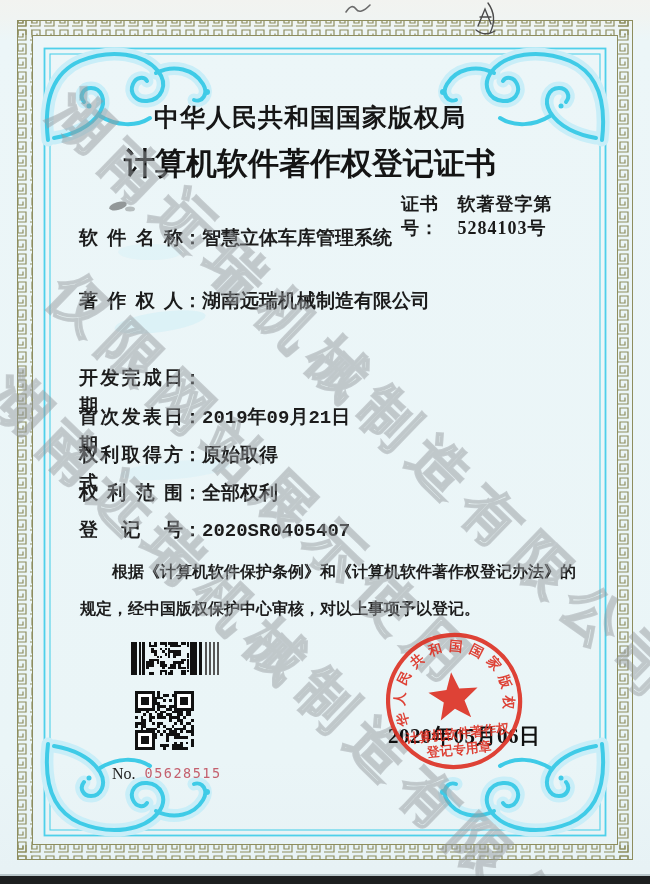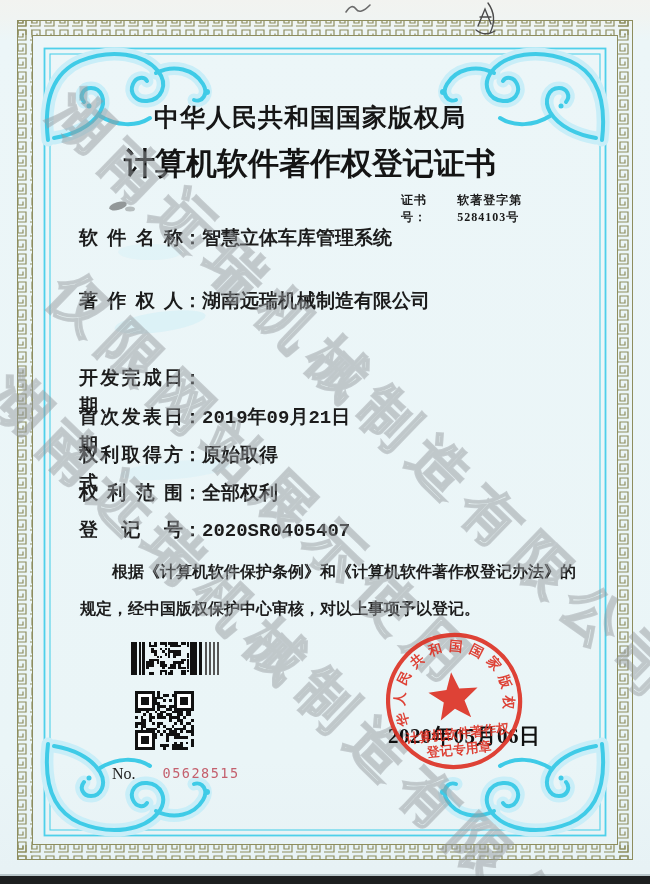--- a/index.html
+++ b/index.html
@@ -21,33 +21,33 @@
   }
   .wm-a{left:88px;top:74px}
   .wm-b{left:86px;top:256px}
   .wm-c{left:26px;top:356px}
   
   .content{position:absolute;left:55px;top:0;width:510px;height:884px;z-index:4;}
   .title{position:absolute;top:101px;left:0;width:100%;text-align:center;
     font-size:25px;font-weight:700;letter-spacing:1px;color:#161616;}
   .subtitle{position:absolute;top:143px;left:0;width:100%;text-align:center;
     font-size:31px;font-weight:700;letter-spacing:0px;color:#141414;}
-  .certline{position:absolute;top:192px;left:346px;font-size:12px;font-weight:700;
+  .certline{position:absolute;top:192px;left:346px;font-size:18px;font-weight:700;
     letter-spacing:1px;display:flex;gap:12px;color:#1a1a1a;}
   .row{position:absolute;left:24px;font-size:19px;font-weight:700;line-height:1.45;color:#1c1c1c;display:flex;font-family:Liberation Mono, monospace;}
   .row .lbl{display:inline-block;width:104px;text-align:justify;text-align-last:justify;}
   .row .colon{display:inline-block;}
   .row .valwrap{}
   .statement{position:absolute;left:25px;top:553px;width:496px;font-size:16px;font-weight:700;
     line-height:37px;text-align:justify;text-indent:2em;color:#1c1c1c;}
   
   .barcode{position:absolute;left:131px;top:642px;z-index:4;}
   .qrcode{position:absolute;left:135px;top:691px;z-index:4;}
   .serial{position:absolute;left:112px;top:765px;z-index:4;font-size:16px;color:#222;}
-  .serial .num{margin-left:27px;font-family:"DejaVu Sans Mono","Liberation Mono",monospace;
+  .serial .num{margin-left:9px;font-family:"DejaVu Sans Mono","Liberation Mono",monospace;
     font-size:13.5px;letter-spacing:1.5px;color:#c4606e;position:relative;top:-1px;}
   .issue-date{position:absolute;left:388px;top:722px;z-index:7;font-size:21px;font-weight:700;
     letter-spacing:0.5px;color:#101010;}
   .seal{position:absolute;left:378px;top:624px;z-index:8;transform:rotate(-6deg);opacity:0.92;}
   .seal text{font-family:"Liberation Sans","DejaVu Sans",sans-serif;}
   .bottom-strip{position:absolute;left:0;bottom:0;width:650px;height:8px;background:#1d1f20;z-index:9;}
   .bottom-strip-soft{position:absolute;left:0;bottom:8px;width:650px;height:2px;background:#93a4a8;opacity:.55;z-index:9;}
 </style>
 </head>
 <body>

